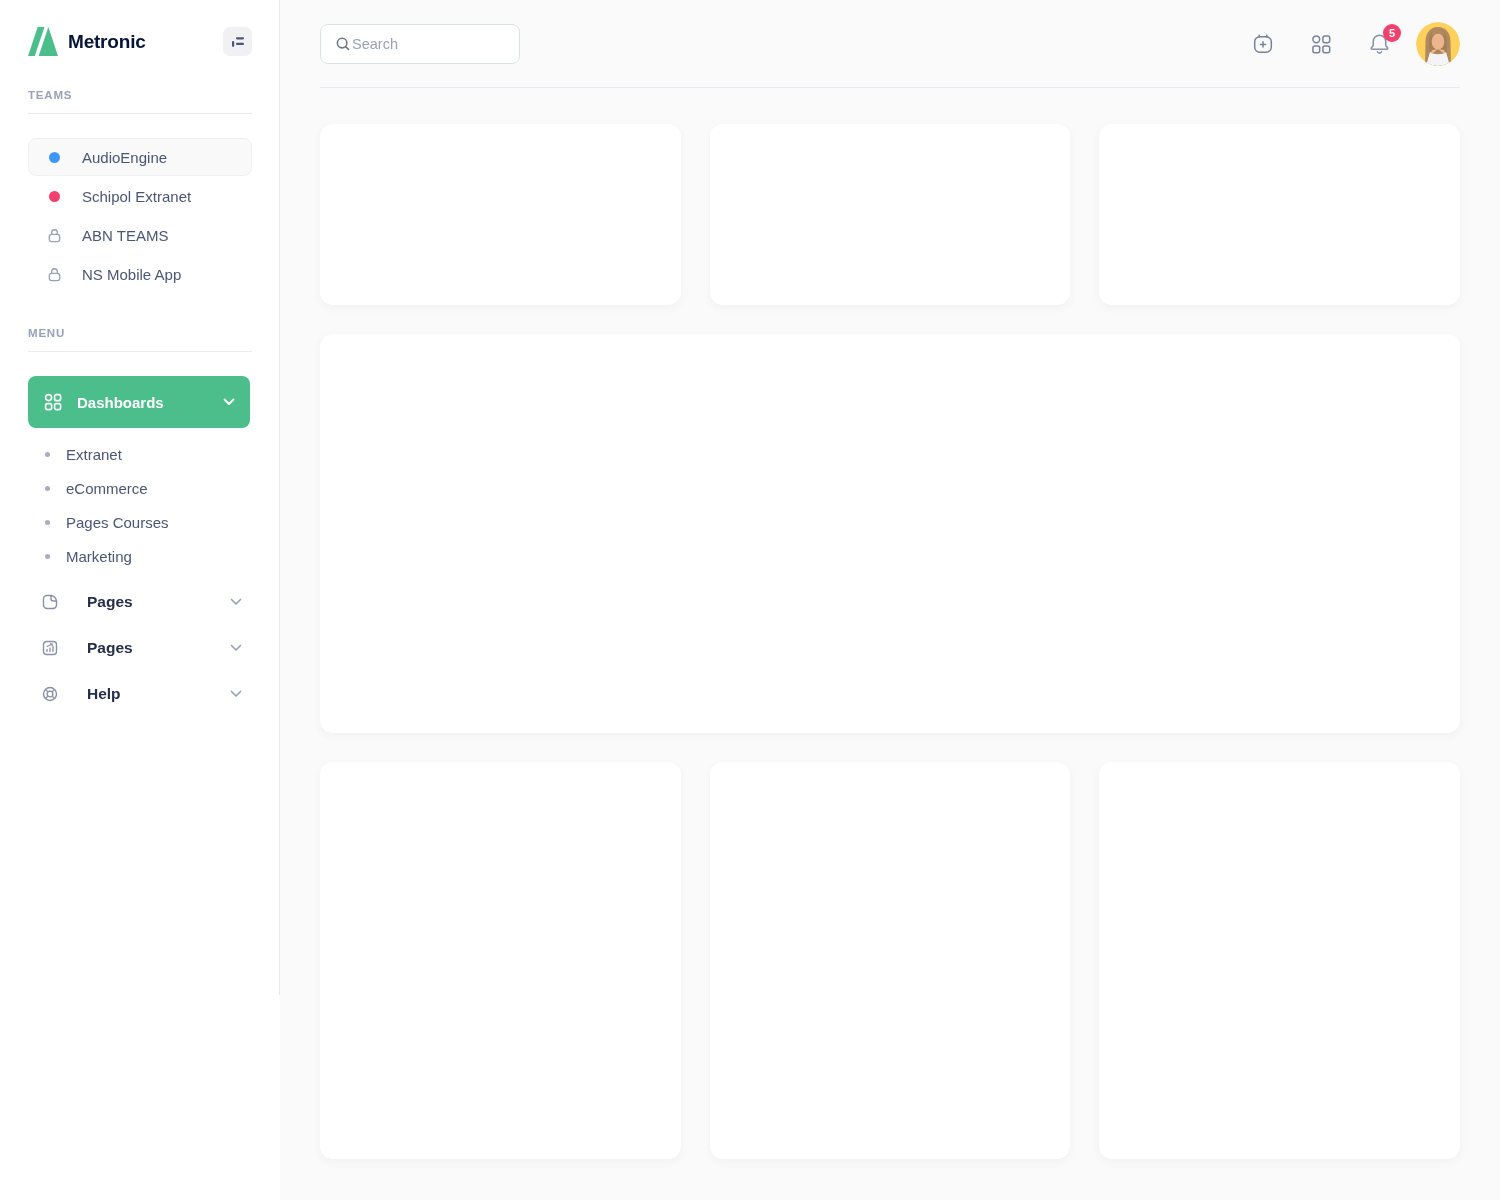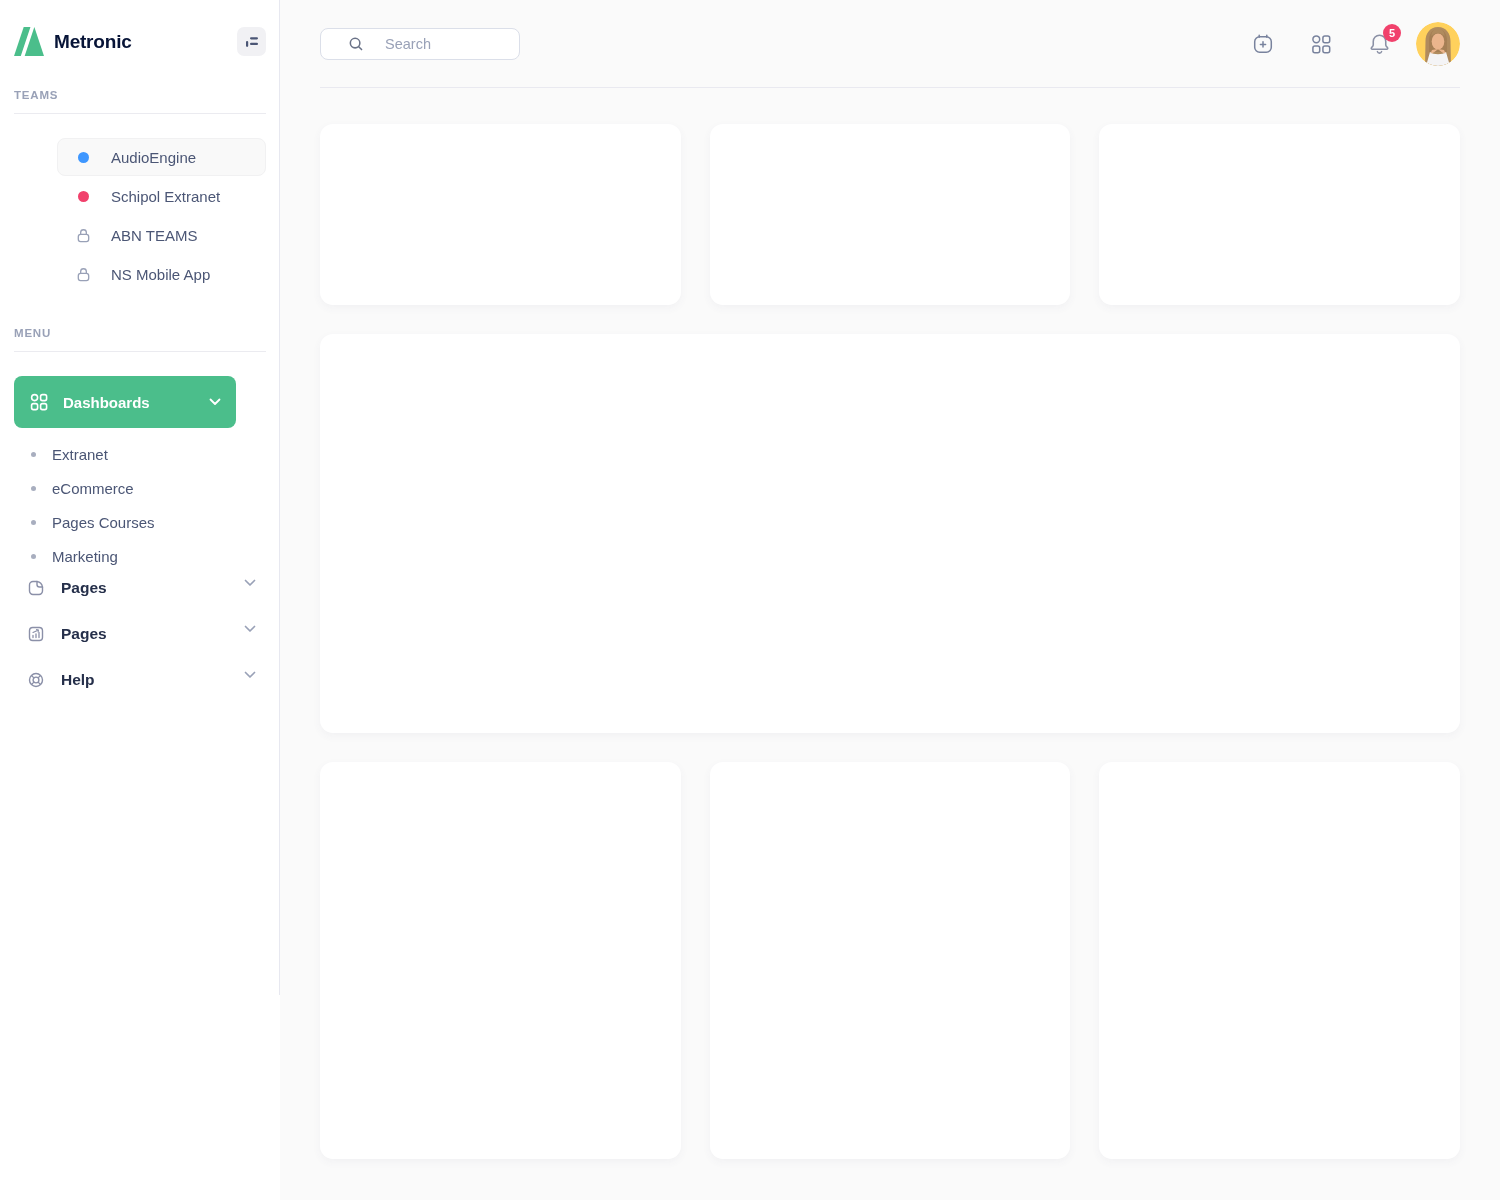--- a/index.html
+++ b/index.html
@@ -1,63 +1,63 @@
 <!DOCTYPE html>
 <html><head>
 <meta charset="utf-8">
 <style>
   * { margin:0; padding:0; box-sizing:border-box; }
   html,body { width:1500px; height:1200px; }
   body { font-family:"Liberation Sans","DejaVu Sans",sans-serif; background:#FAFAFA; }
   .app { width:1500px; height:1200px; display:flex; overflow:hidden; }
 
   
-  .sidebar { width:280px; min-width:280px; background:#FFFFFF; position:relative; padding:0 14px; }
+  .sidebar { width:280px; min-width:280px; background:#FFFFFF; position:relative; padding:0 28px; }
   .sidebar-border { position:absolute; top:0; right:0; width:1px; height:995px; background:#E7E8F0; }
 
   .logo-row { margin-top:27px; display:flex; align-items:center; justify-content:space-between; }
   .brand { display:flex; align-items:center; gap:9px; cursor:pointer; }
   .logo-text { font-size:19px; font-weight:700; color:#071437; letter-spacing:-0.2px; }
   .sidebar-toggle { width:29px; height:29px; border:none; background:#F1F1F4; border-radius:7px;
     display:flex; align-items:center; justify-content:center; cursor:pointer; }
 
   .section-label { font-size:11.5px; font-weight:700; color:#99A1B7; letter-spacing:0.8px; margin-top:33px; }
   .divider { height:1px; background:#EBEBF0; margin-top:12px; }
 
   .teams { margin-top:24px; display:flex; flex-direction:column; }
   .team-item { height:38px; margin-bottom:1px; display:flex; align-items:center; gap:19px;
-    padding:0 17px; border-radius:8px; border:1px solid transparent; cursor:pointer;margin-left:43px; }
+    padding:0 17px; border-radius:8px; border:1px solid transparent; cursor:pointer; }
   .team-item.active { background:#F9F9F9; border-color:#F1F1F2; }
   .team-dot { width:11px; height:11px; border-radius:50%; flex:0 0 auto; margin:0 3px; }
   .dot-blue { background:#3E97FF; }
   .dot-red { background:#F1416C; }
   .team-label { font-size:15px; font-weight:500; color:#4B5675; }
 
   .dashboards-btn { margin-top:24px; width:222px; height:52px; border:none; border-radius:8px;
     background:#4BBE8B; display:flex; align-items:center; gap:14px; padding:0 15px; cursor:pointer; }
   .dashboards-btn .label { font-size:15px; font-weight:600; color:#FFFFFF; }
   .dashboards-btn .chev { margin-left:auto; display:flex; }
 
   .submenu { list-style:none; margin-top:9px; }
   .submenu li { height:34px; display:flex; align-items:center; gap:16px; padding-left:17px; cursor:pointer; }
   .bullet { width:5px; height:5px; border-radius:50%; background:#A8AEBF; flex:0 0 auto; }
   .submenu-label { font-size:15px; font-weight:500; color:#4B5675; }
 
   .menu-sections { margin-top:6px; }
-  .menu-row { height:46px; display:flex; gap:16px; padding:0 10px 0 13px; cursor:pointer; }
+  .menu-row { height:46px; display:flex; align-items:center; gap:28px; padding:0 10px 0 13px; cursor:pointer; }
   .menu-row .icon { display:flex; width:18px; justify-content:center; }
   .menu-row .label { font-size:15.5px; font-weight:600; color:#252F4A; }
   .menu-row .chev { margin-left:auto; display:flex; }
 
   
   .main { flex:1; background:#FAFAFA; padding:0 40px; display:flex; flex-direction:column; }
   .topbar { height:88px; border-bottom:1px solid #E9E9F0; display:flex; align-items:center; justify-content:space-between; }
 
-  .search { width:200px; height:32px; background:#FFFFFF; border:1px solid #DBDFE9; border-radius:8px;
-    display:flex; align-items:center; gap:20px; padding:0 26px; }
+  .search { width:200px; height:40px; background:#FFFFFF; border:1px solid #DBDFE9; border-radius:8px;
+    display:flex; align-items:center; gap:0; padding:0 13px; }
   .search input { border:none; outline:none; background:transparent; width:100%;
     font-family:"Liberation Sans","DejaVu Sans",sans-serif; font-size:14.5px; color:#4B5675; }
   .search input::placeholder { color:#99A1B7; }
 
   .topbar-right { display:flex; align-items:center; gap:34px; }
   .icon-btn { border:none; background:transparent; padding:0; display:flex; cursor:pointer; position:relative; }
   .badge { position:absolute; top:-7px; right:-9px; min-width:18px; height:18px; border-radius:9px;
     background:#F1416C; color:#FFFFFF; font-size:11px; font-weight:700;
     display:flex; align-items:center; justify-content:center; padding:0 4px; }
   .avatar { width:44px; height:44px; border-radius:50%; overflow:hidden; margin-left:-10px; cursor:pointer; flex:0 0 auto; }

